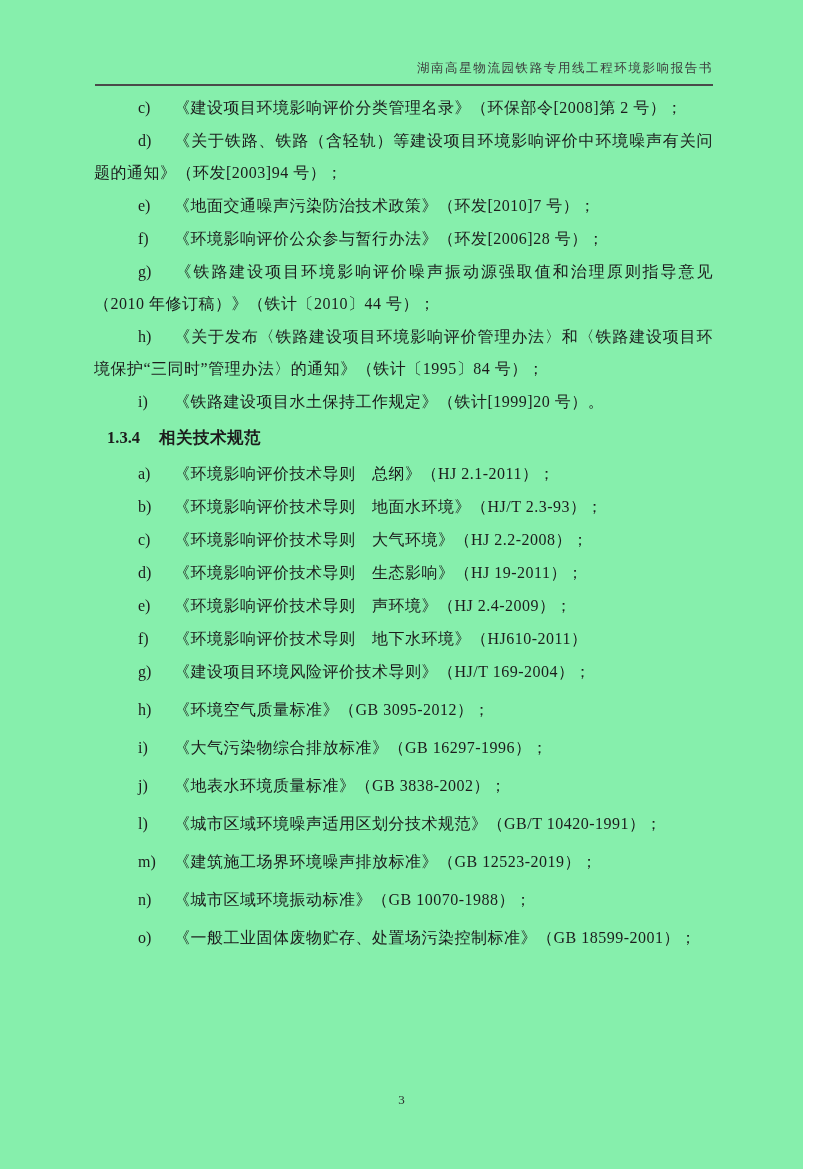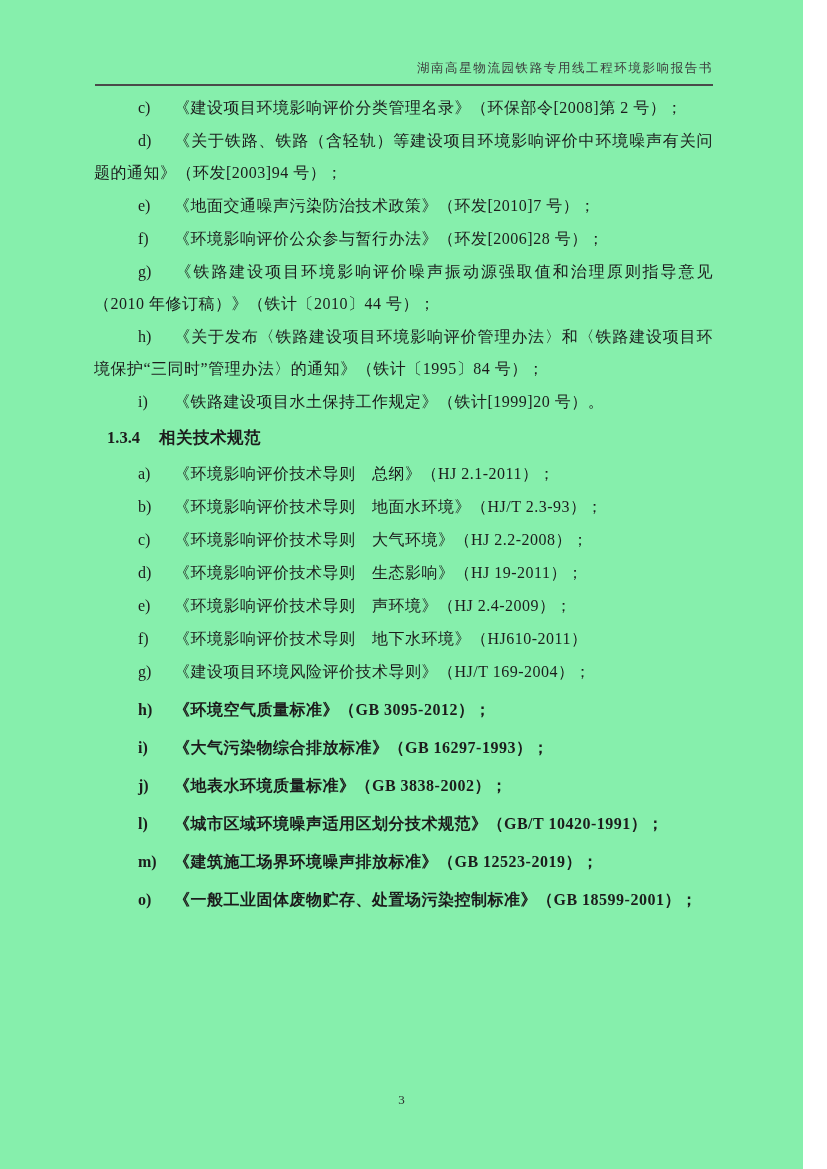--- a/index.html
+++ b/index.html
@@ -33,21 +33,21 @@
     margin:0 0 1px 0;
     text-indent:44px;
     text-align:justify;
   }
   .item .label{
     display:inline-block;
     width:36px;
     text-indent:0;
     letter-spacing:0;
   }
-  .item.spaced{margin-top:6px;font-weight:bold;}
+  .item.spaced{margin-top:6px;}
   .section-heading{
     font-size:16.5px;
     font-weight:bold;
     margin:3px 0 3px 13px;
     line-height:34px;
     letter-spacing:0.5px;
   }
   .sec-num{margin-right:19px;letter-spacing:0;}
   .footer{
     position:absolute;
@@ -98,29 +98,30 @@
   <p class="item"><span class="label">d)</span><span class="text">《环境影响评价技术导则　生态影响》（HJ 19-2011）；</span></p>
 
   <p class="item"><span class="label">e)</span><span class="text">《环境影响评价技术导则　声环境》（HJ 2.4-2009）；</span></p>
 
   <p class="item"><span class="label">f)</span><span class="text">《环境影响评价技术导则　地下水环境》（HJ610-2011）</span></p>
 
   <p class="item"><span class="label">g)</span><span class="text">《建设项目环境风险评价技术导则》（HJ/T 169-2004）；</span></p>
 
   <p class="item spaced"><span class="label">h)</span><span class="text">《环境空气质量标准》（GB 3095-2012）；</span></p>
 
-  <p class="item spaced"><span class="label">i)</span><span class="text">《大气污染物综合排放标准》（GB 16297-1993）；</span></p>
+  <p class="item spaced"><span class="label">i)</span><span class="text">《大气污染物综合排放标准》（GB 16297-1996）；</span></p>
 
   <p class="item spaced"><span class="label">j)</span><span class="text">《地表水环境质量标准》（GB 3838-2002）；</span></p>
 
 
   <p class="item spaced"><span class="label">l)</span><span class="text">《城市区域环境噪声适用区划分技术规范》（GB/T 10420-1991）；</span></p>
 
   <p class="item spaced"><span class="label">m)</span><span class="text">《建筑施工场界环境噪声排放标准》（GB 12523-2019）；</span></p>
 
+  <p class="item spaced"><span class="label">n)</span><span class="text">《城市区域环境振动标准》（GB 10070-1988）；</span></p>
 
   <p class="item spaced"><span class="label">o)</span><span class="text">《一般工业固体废物贮存、处置场污染控制标准》（GB 18599-2001）；</span></p>
 </div>
   </div>
 
   <div class="footer">
     <span class="page-number">3</span>
   </div>
 
 </div>

